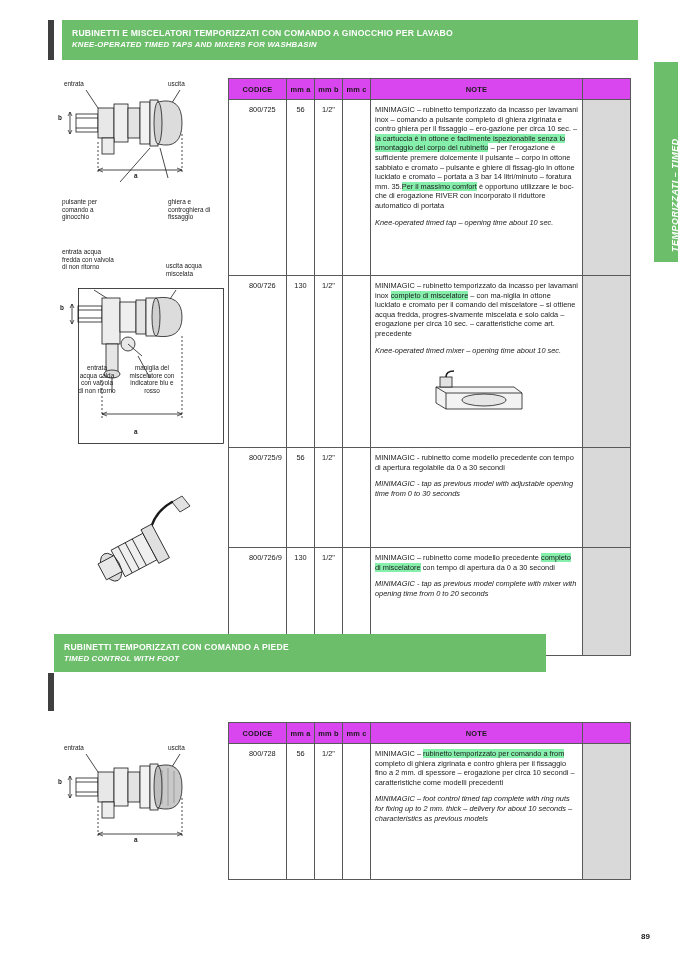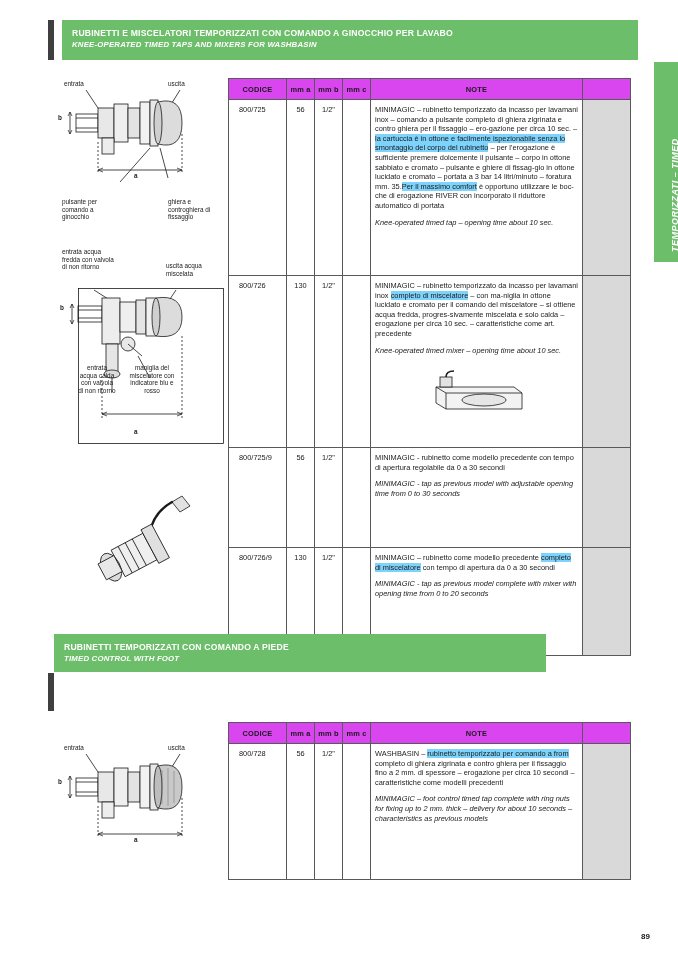--- a/index.html
+++ b/index.html
@@ -86,25 +86,25 @@
   .tbl thead th {
     background: #d946ef;
     text-align: center;
     font-size: 7.4px;
     font-weight: bold;
     vertical-align: middle;
     height: 14px;
     padding: 3px 2px;
     letter-spacing: 0.2px;
   }
-  .tbl .c-code { text-align: left; padding-left: 10px; }
+  .tbl .c-code { text-align: left; padding-left: 20px; }
   .tbl .c-num  { text-align: center; }
   .tbl .c-note { text-align: left; line-height: 9.6px; }
   .tbl .c-img  { background: #d9d9d9; }
-  .hl { background: #7dd3fc; }
+  .hl { background: #86efac; }
   .it { font-style: italic; }
   .note-p { margin: 0 0 0 0; }
   .note-p + .note-p { margin-top: 7px; }
 
   
   .draw {
     position: absolute;
   }
   .lbl {
     position: absolute;
@@ -382,21 +382,21 @@
         <th></th>
       </tr>
     </thead>
     <tbody>
       <tr style="height:136px;margin-top:35px;">
         <td class="c-code">800/728</td>
         <td class="c-num">56</td>
         <td class="c-num">1/2"</td>
         <td class="c-num"></td>
         <td class="c-note">
-          <p class="note-p"><span>WASHBASIN – </span><span class="hl">rubinetto temporizzato per comando a from</span><span> completo di ghiera zigrinata e contro ghiera per il fissaggio fino a 2 mm. di spessore – erogazione per circa 10 secondi – caratteristiche come modelli precedenti</span></p>
+          <p class="note-p"><span>MINIMAGIC – </span><span class="hl">rubinetto temporizzato per comando a from</span><span> completo di ghiera zigrinata e contro ghiera per il fissaggio fino a 2 mm. di spessore – erogazione per circa 10 secondi – caratteristiche come modelli precedenti</span></p>
           <p class="note-p it">MINIMAGIC – foot control timed tap complete with ring nuts for fixing up to 2 mm. thick – delivery for about 10 seconds – characteristics as previous models</p>
         </td>
         <td class="c-img"></td>
       </tr>
     </tbody>
   </table>
 
   <div class="page-num">89</div>
 
 </div>

